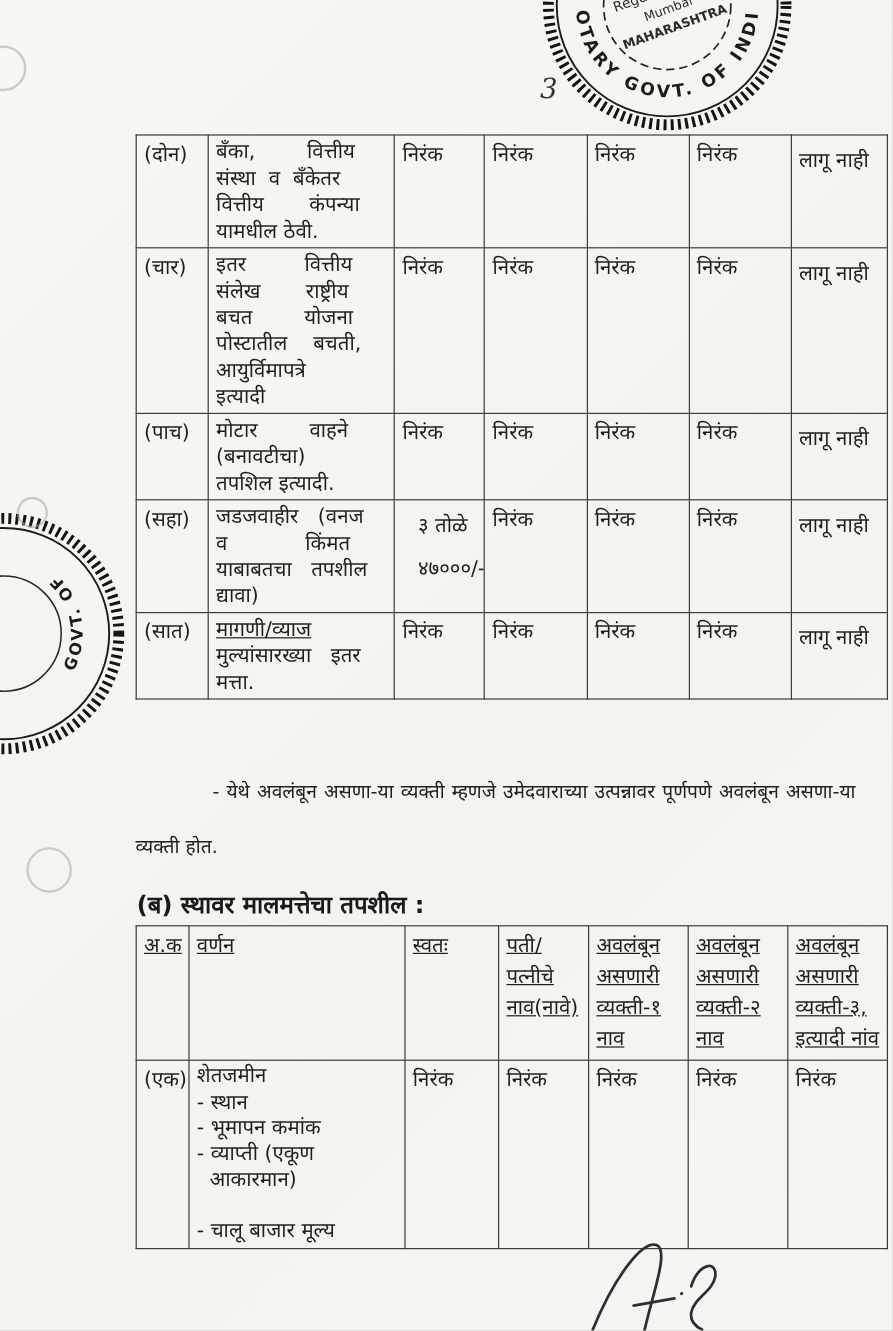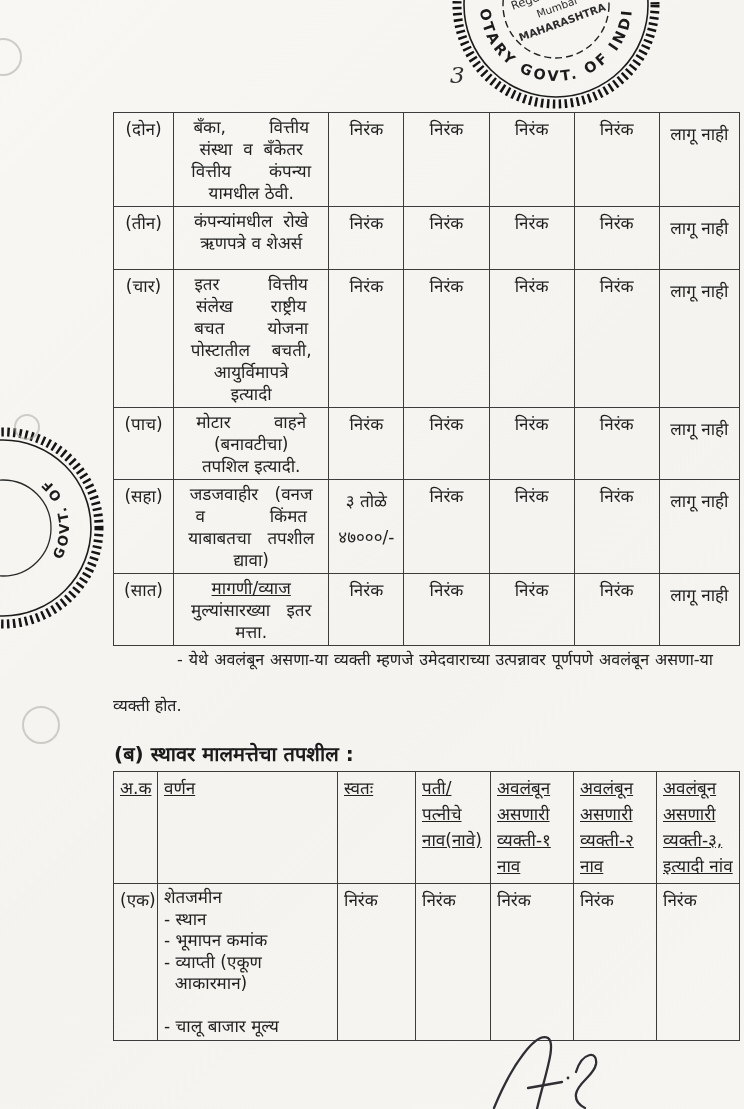--- a/index.html
+++ b/index.html
@@ -13,26 +13,26 @@
   }
   .pageno{
     position:absolute; left:450px; top:62px;
     font-family:"DejaVu Serif", serif; font-style:italic;
     font-size:23px; color:#333;
   }
   
   table{border-collapse:collapse; table-layout:fixed;}
   td{border:1.2px solid #3c3c3c; vertical-align:top; padding:3px 6px 2px 6px;
      font-size:17px; font-weight:500; line-height:26px; overflow:hidden;}
-  .t1{position:absolute; left:113px; top:112px; width:627px;text-align:center;}
+  .t1{position:absolute; left:113px; top:112px; width:627px;}
   .t2{position:absolute; left:113px; top:771px; width:626px;}
   .desc-line{white-space:pre-wrap; line-height:22px;}
   .t2 .desc-line{line-height:21.5px;}
   .u{text-decoration:underline;}
-  .cell-lines div{line-height:36px;}
+  .cell-lines div{line-height:36px;margin-left:13px;}
   .applicable{line-height:36px !important;}
   
   .note{
     position:absolute; left:113px; top:637px; width:600px;
     font-size:16px; font-weight:500; line-height:46px;
     text-align:justify; text-indent:64px; color:#222;
   }
   .sec-heading{
     position:absolute; left:114px; top:740px;
     font-size:20px; font-weight:700; color:#1a1a1a;
@@ -106,32 +106,20 @@
             <div class="desc-line">संस्था  व  बॅंकेतर</div>
             <div class="desc-line">वित्तीय       कंपन्या</div>
             <div class="desc-line">यामधील ठेवी.</div>
           </td>
           <td>निरंक</td>
           <td>निरंक</td>
           <td>निरंक</td>
           <td>निरंक</td>
           <td class="applicable">लागू नाही</td>
         </tr>
-        <tr style="height: 63px;">
-          <td>(तीन)</td>
-          <td>
-            <div class="desc-line">कंपन्यांमधील  रोखे</div>
-            <div class="desc-line">ऋणपत्रे व शेअर्स</div>
-          </td>
-          <td>निरंक</td>
-          <td>निरंक</td>
-          <td>निरंक</td>
-          <td>निरंक</td>
-          <td class="applicable">लागू नाही</td>
-        </tr>
         <tr style="height: 130px;">
           <td>(चार)</td>
           <td>
             <div class="desc-line">इतर         वित्तीय</div>
             <div class="desc-line">संलेख       राष्ट्रीय</div>
             <div class="desc-line">बचत        योजना</div>
             <div class="desc-line">पोस्टातील    बचती,</div>
             <div class="desc-line">आयुर्विमापत्रे</div>
             <div class="desc-line">इत्यादी</div>
           </td>

